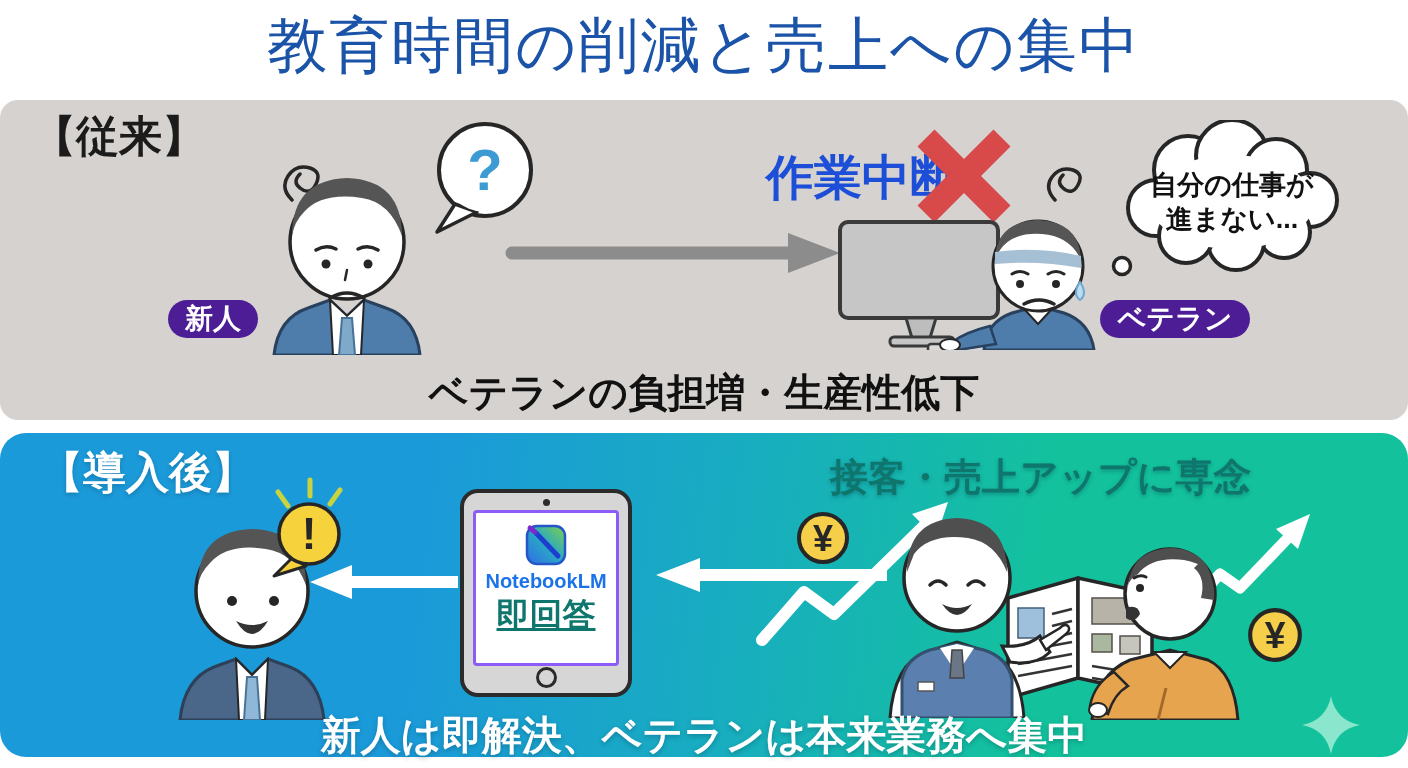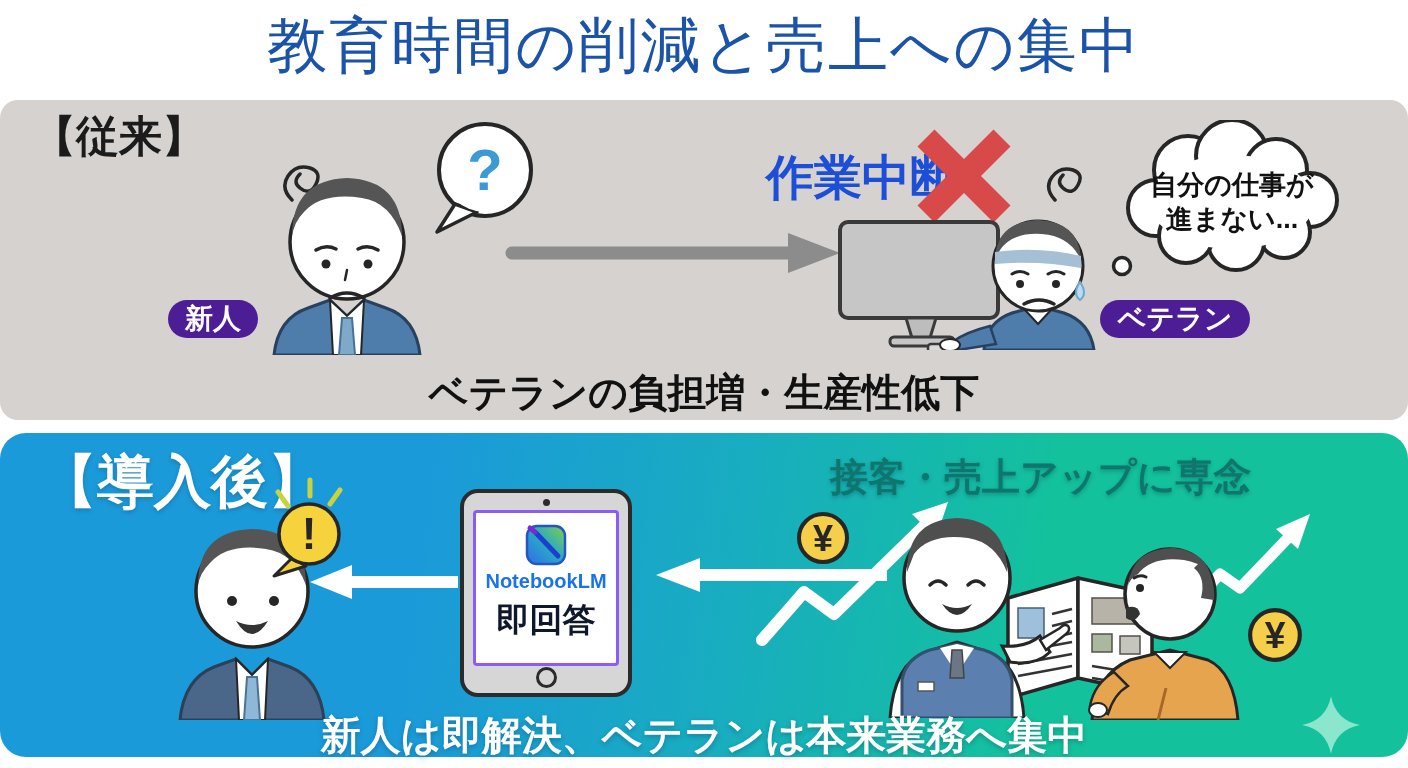--- a/index.html
+++ b/index.html
@@ -18,21 +18,21 @@
   .panel-before{
     left:0;top:100px;width:1408px;height:320px;
     background:#d5d2cf;border-radius:18px;
   }
   .panel-after{
     left:0;top:433px;width:1408px;height:324px;border-radius:26px;
     background:linear-gradient(97deg,#1b9ad9 0%,#1b9ad9 30%,#18adc0 52%,#13c29c 74%,#13c29c 100%);
   }
   
   .sec-label-before{left:33px;top:108px;font-size:43px;font-weight:800;color:#1b1b1b;}
-  .sec-label-after{left:40px;top:444px;font-size:57px;font-weight:800;color:#ffffff;
+  .sec-label-after{left:40px;top:444px;font-size:43px;font-weight:800;color:#ffffff;
     text-shadow:0 2px 4px rgba(0,40,60,.25);}
   .interruption{left:766px;top:146px;font-size:48px;font-weight:800;color:#1d4ed8;}
   .before-summary{left:0;top:366px;width:1408px;text-align:center;
     font-size:39px;font-weight:700;color:#111;}
   .focus-text{left:830px;top:452px;font-size:38px;font-weight:700;color:#0f766e;
     text-shadow:0 2px 4px rgba(0,40,60,.3);}
   .after-summary{left:0;top:708px;width:1408px;text-align:center;
     font-size:40px;font-weight:800;color:#fff;text-shadow:0 2px 5px rgba(0,40,60,.3);}
   
   .pill{
@@ -47,21 +47,21 @@
     background:#d6d6d6;border:4px solid #2b2b2b;border-radius:18px;box-sizing:border-box;
   }
   .tablet .cam{position:absolute;left:50%;top:6px;width:7px;height:7px;margin-left:-3px;
     background:#2b2b2b;border-radius:50%;}
   .tablet .screen{position:absolute;left:9px;right:9px;top:17px;bottom:27px;
     background:#fff;border:3px solid #8b5cf6;border-radius:4px;
     display:flex;flex-direction:column;align-items:center;}
   .tablet .home{position:absolute;left:50%;bottom:5px;width:15px;height:15px;margin-left:-10px;
     border:3px solid #2b2b2b;border-radius:50%;background:#d6d6d6;}
   .lm-name{font-size:20px;font-weight:700;color:#1a73e8;margin-top:2px;}
-  .lm-answer{font-size:33px;font-weight:800;color:#0f172a;margin-top:5px;}
+  .lm-answer{font-size:33px;font-weight:800;color:#0f766e;text-decoration:underline;}
 </style>
 </head>
 <body>
 
 <div class="abs title">教育時間の削減と売上への集中</div>
 
 <div class="abs panel-before"></div>
 <div class="abs sec-label-before">【従来】</div>
 
 <svg class="abs" style="left:278px;top:158px" width="52" height="50" viewBox="0 0 52 50">

